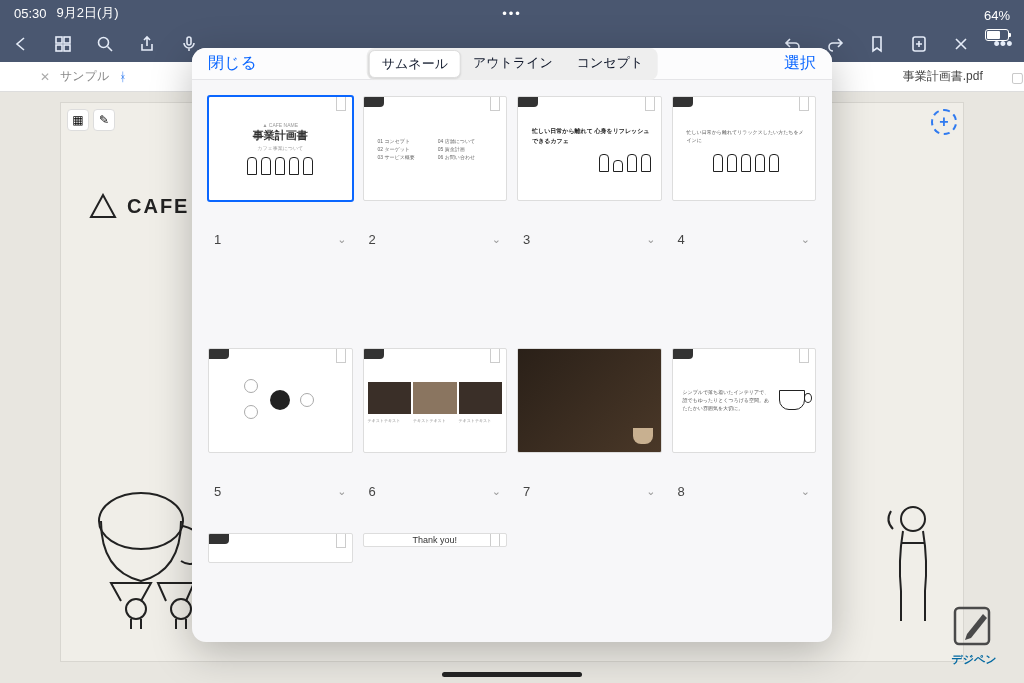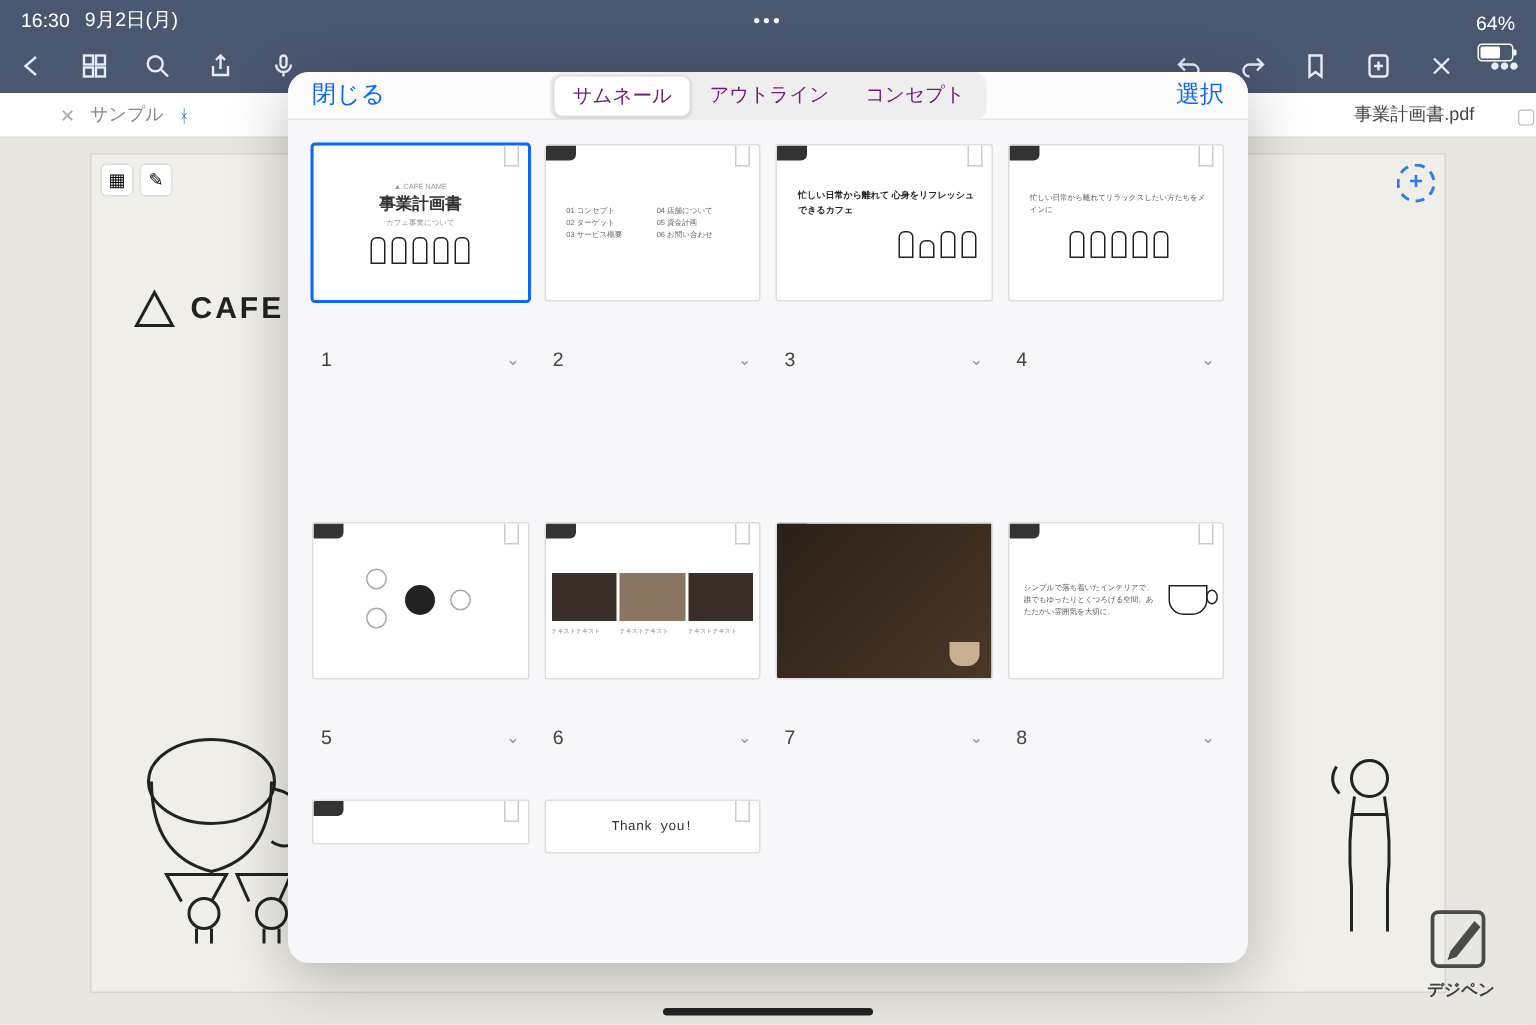--- a/index.html
+++ b/index.html
@@ -110,21 +110,21 @@
 .seg {
   position: absolute;
   left: 50%;
   transform: translateX(-50%);
   display: flex;
   background: #eee;
   border-radius: 8px;
   padding: 2px;
   font-size: 13px;
 }
-.seg-item { padding: 4px 12px; color: #701a75; border-radius: 6px; }
+.seg-item { padding: 4px 12px; color: #0f172a; border-radius: 6px; }
 .seg-item.active { background: #fff; box-shadow: 0 1px 2px rgba(0,0,0,.1); font-weight:500; border:1px solid #ddd; }
 
 .thumb-grid {
   padding: 16px;
   display: grid;
   grid-template-columns: repeat(4, 1fr);
   gap: 10px 10px;
   overflow-y: auto;
   height: calc(100% - 48px);
 }
@@ -172,31 +172,31 @@
 .chev { color:#999; font-size:11px; }
 .drop-zone { border:2px dashed #0a66ff; border-radius:4px; }
 
 
 .watermark {
   position: absolute;
   right: 10px;
   bottom: 10px;
   width: 80px; height: 80px;
   display:flex; flex-direction:column; align-items:center; justify-content:center;
-  color: #404040;
+  color: #0369a1;
 }
 .watermark svg { width:50px; height:50px; }
 .watermark-label { font-size:11px; font-weight:bold; margin-top:2px; }
 </style>
 </head>
 <body>
 
 <div class="status-bar">
   <div class="status-left">
-    <span>16:30</span>
+    <span>05:30</span>
     <span>9月2日(月)</span>
   </div>
   <div class="status-center">•••</div>
   <div class="status-right">
     <span class="wifi">
       <svg width="16" height="12" viewBox="0 0 16 12">
           <path d="M1 4 Q8 -2 15 4 M3.5 6.5 Q8 2 12.5 6.5 M6 9 Q8 7 10 9" stroke="#fff" stroke-width="1.4" fill="none" stroke-linecap="round"></path>
           <circle cx="8" cy="10.5" r="1" fill="#fff"></circle>
         </svg>
     </span>
@@ -484,21 +484,21 @@
         <span class="chev">⌄</span>
       </div>
 
     <div class="thumb-cell">
       <div class="thumb" style="height:30px">
         <span class="tabmark"></span>
           <span class="ribbon"></span>
       </div>
     </div>
     <div class="thumb-cell">
-      <div class="thumb" style="height:36px;font-family:Liberation Mono, monospace;font-size:9px">
+      <div class="thumb" style="height:14px;font-family:Liberation Sans, sans-serif;font-size:9px">
         <span class="ribbon"></span>
         Thank you!
       </div>
     </div>
     <div class="thumb-cell">
       <div class="thumb drop-zone" style="height:70px;background:transparent;border:none"></div>
     </div>
     <div></div>
 
   </div>

